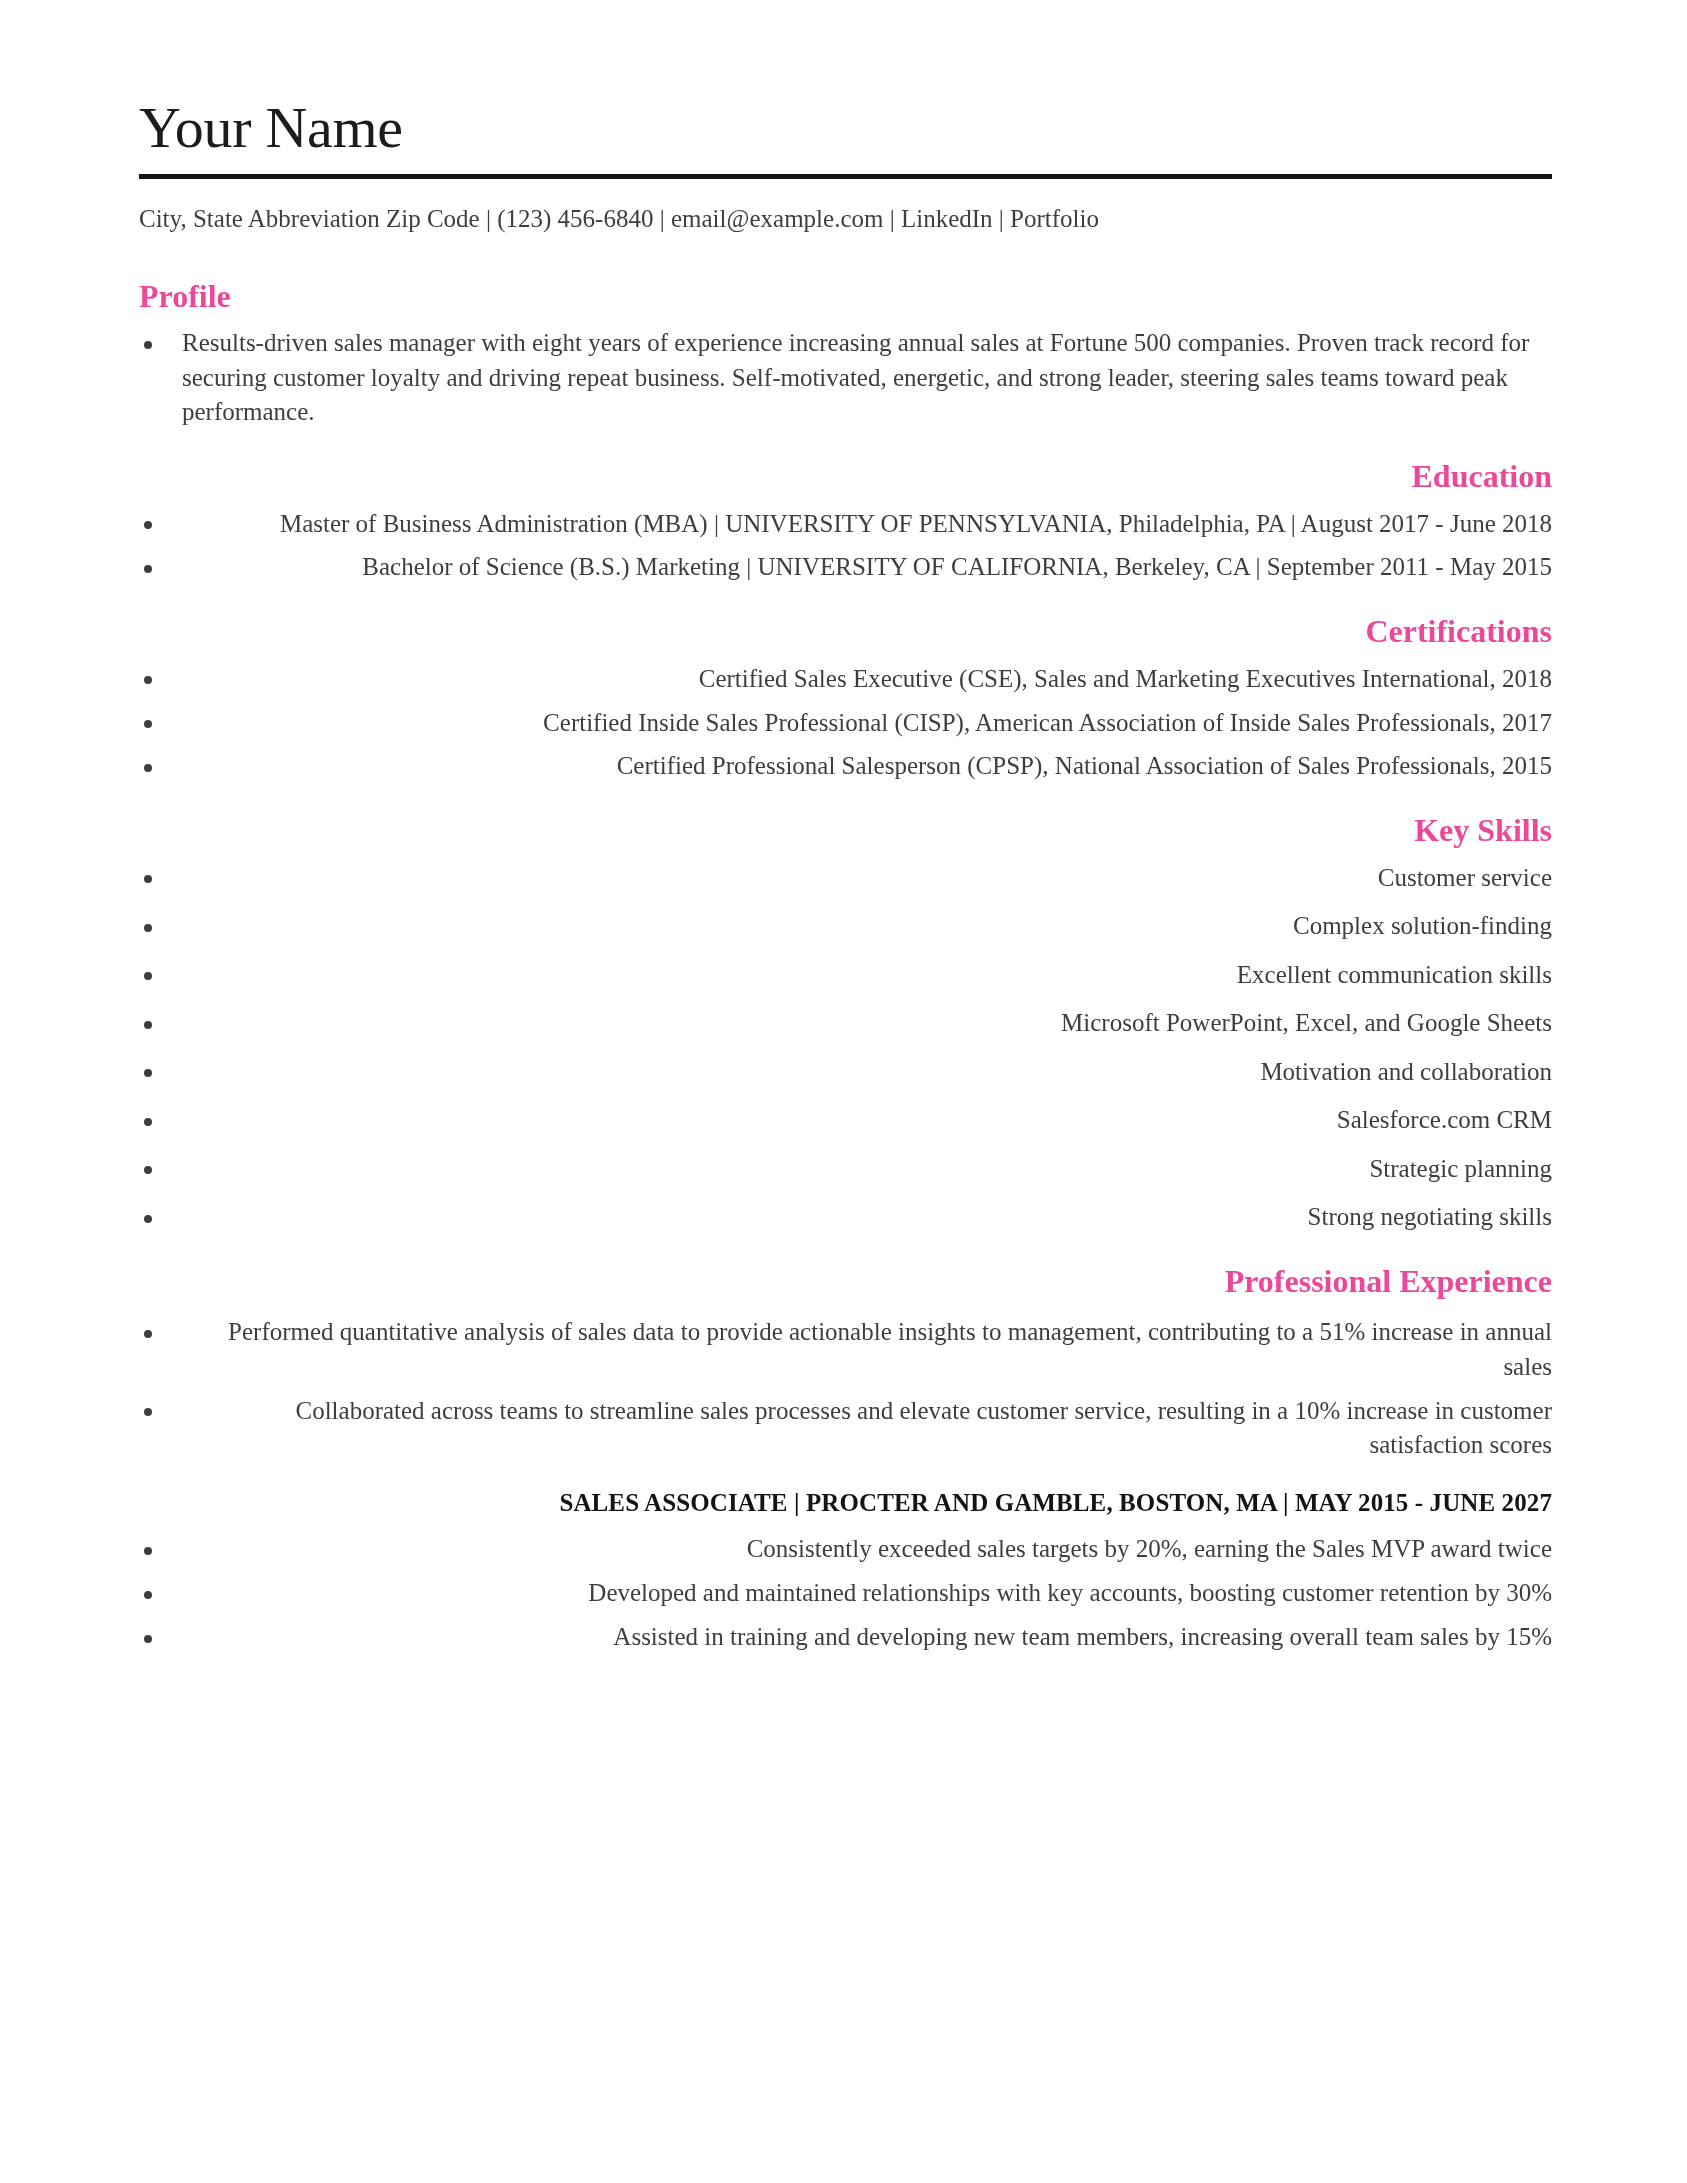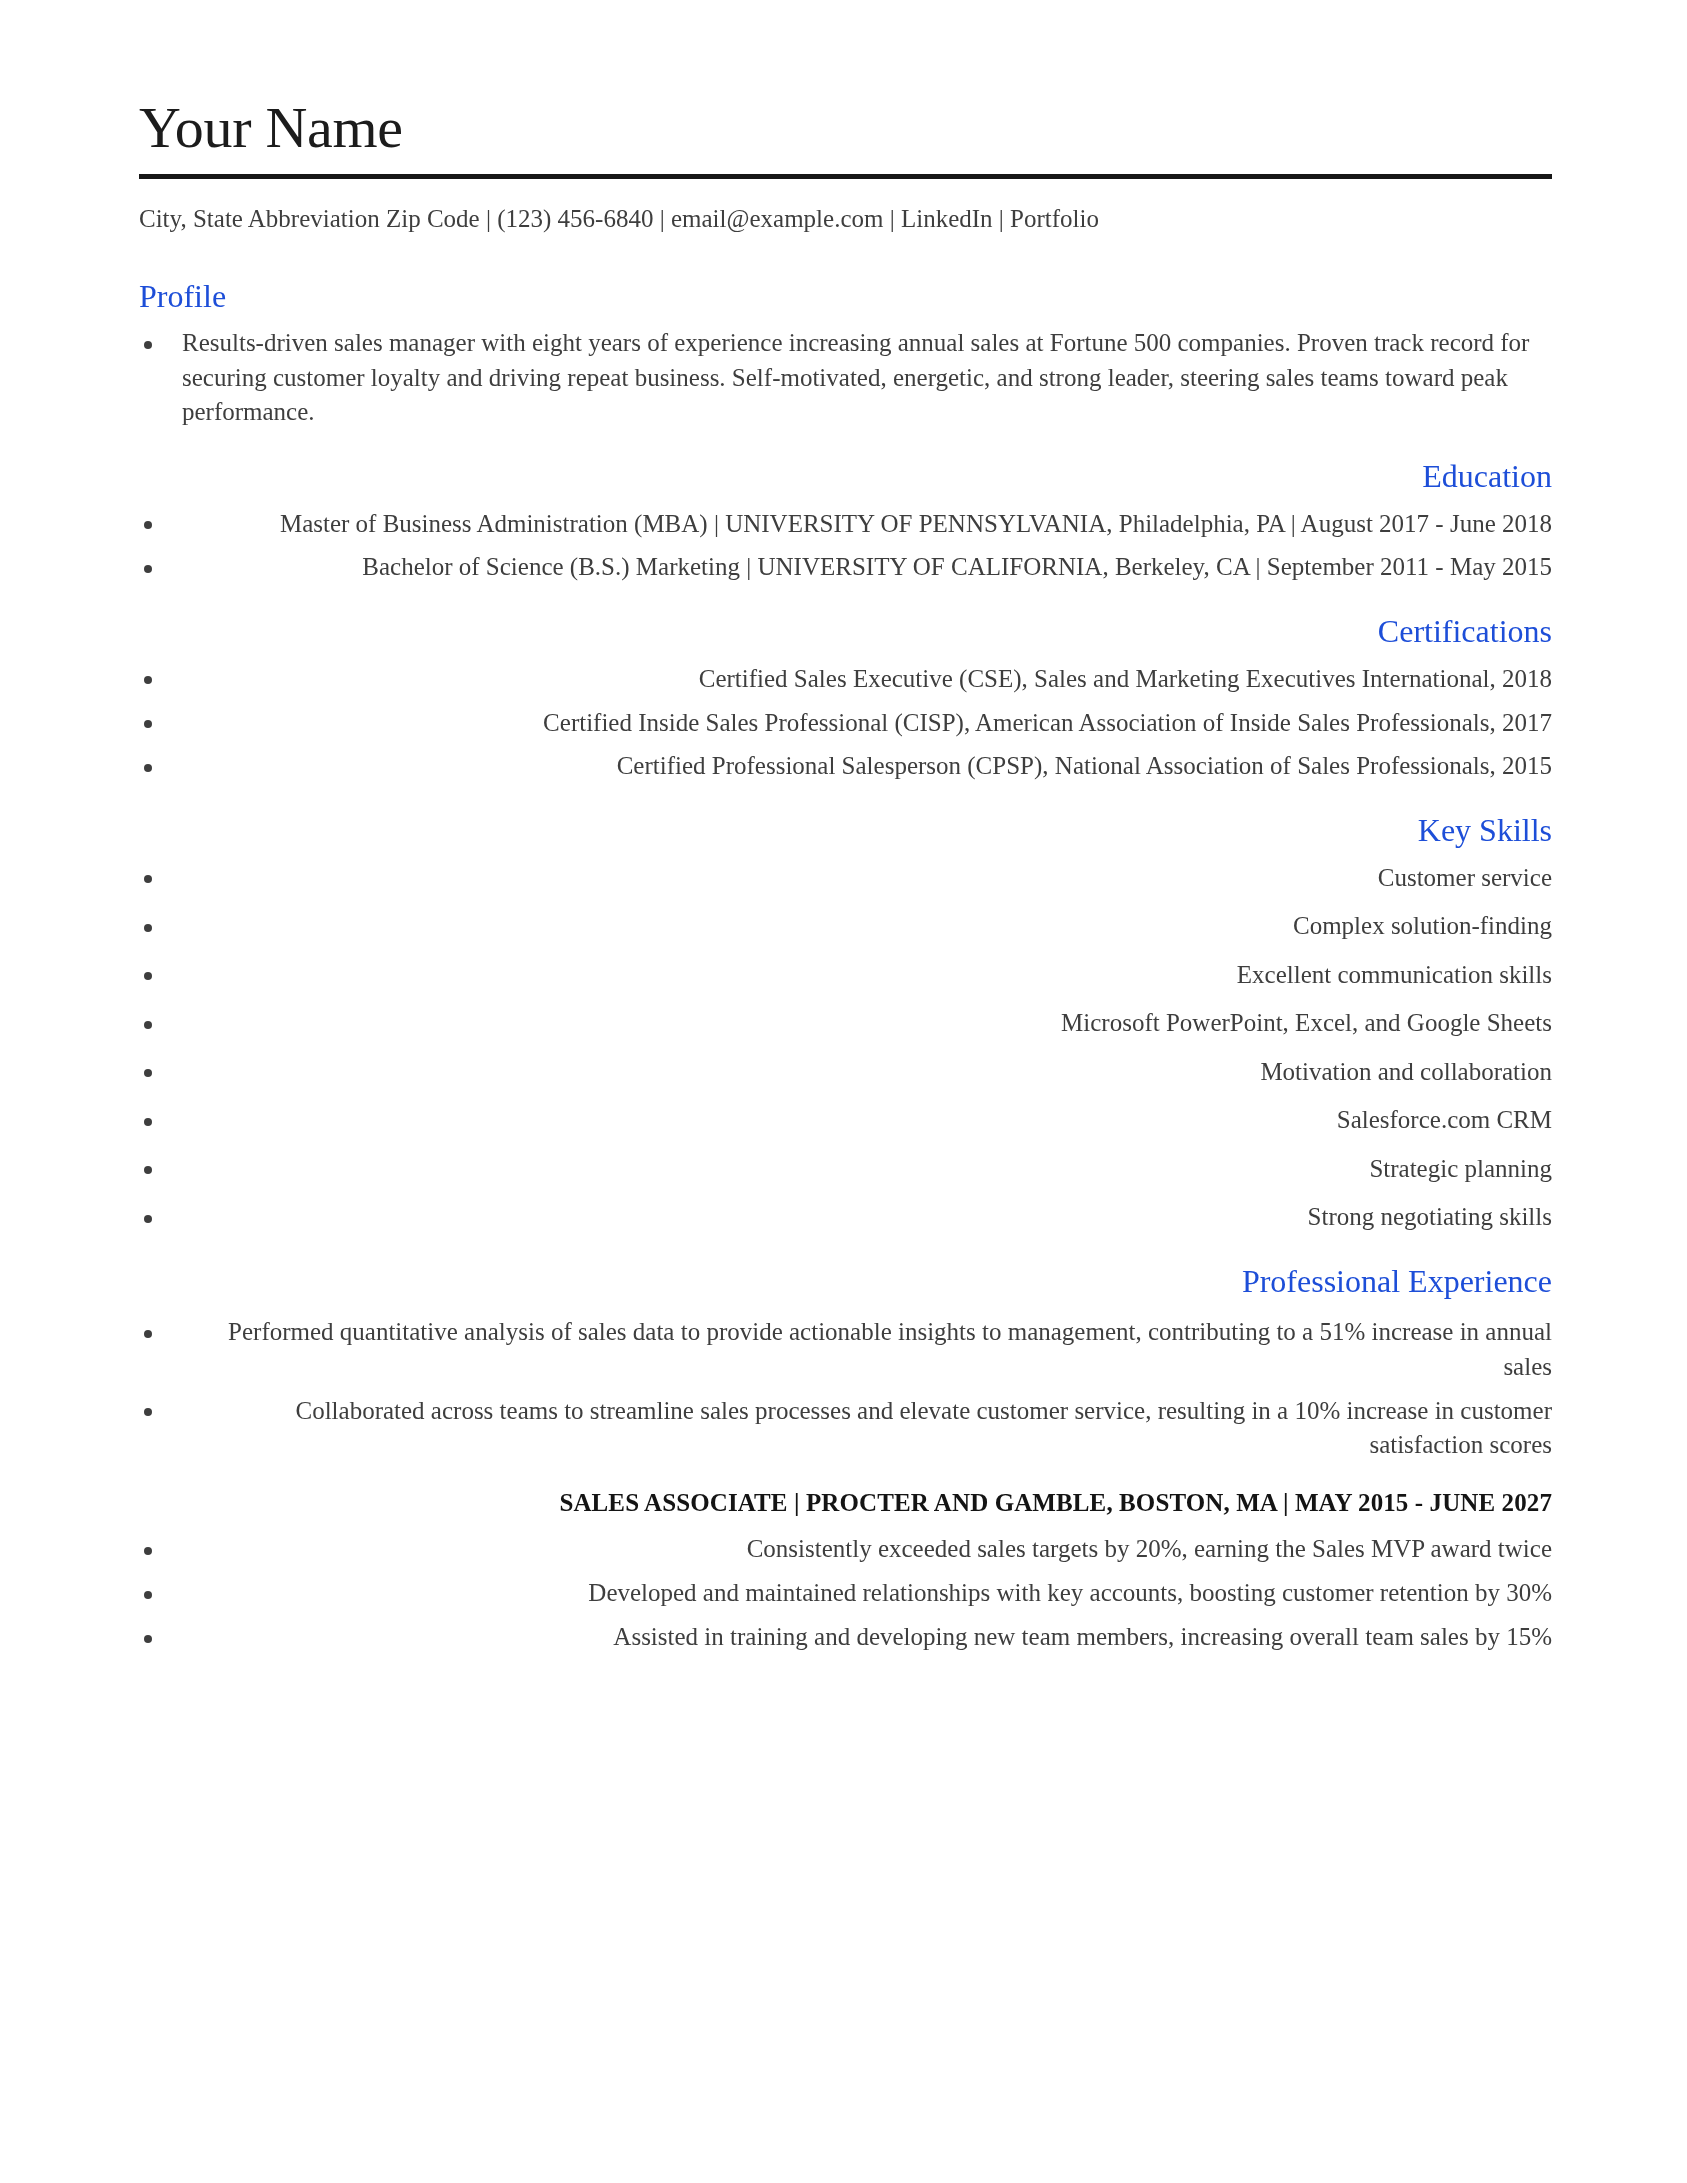--- a/index.html
+++ b/index.html
@@ -57,22 +57,22 @@
   }
 
   
   .section {
     margin: 0 0 9.3px 0;
   }
 
   .section-title {
     font-size: 32px;
     line-height: 1.15;
-    font-weight: 400;
-    color: #1d4ed8;
+    font-weight: 700;
+    color: #ec4899;
     margin: 0 0 12px 0;
     letter-spacing: 0px;
   }
 
   .section + .section {
     margin-top: 28px;
     text-align: right;
   }
 
   ul.bullets {

